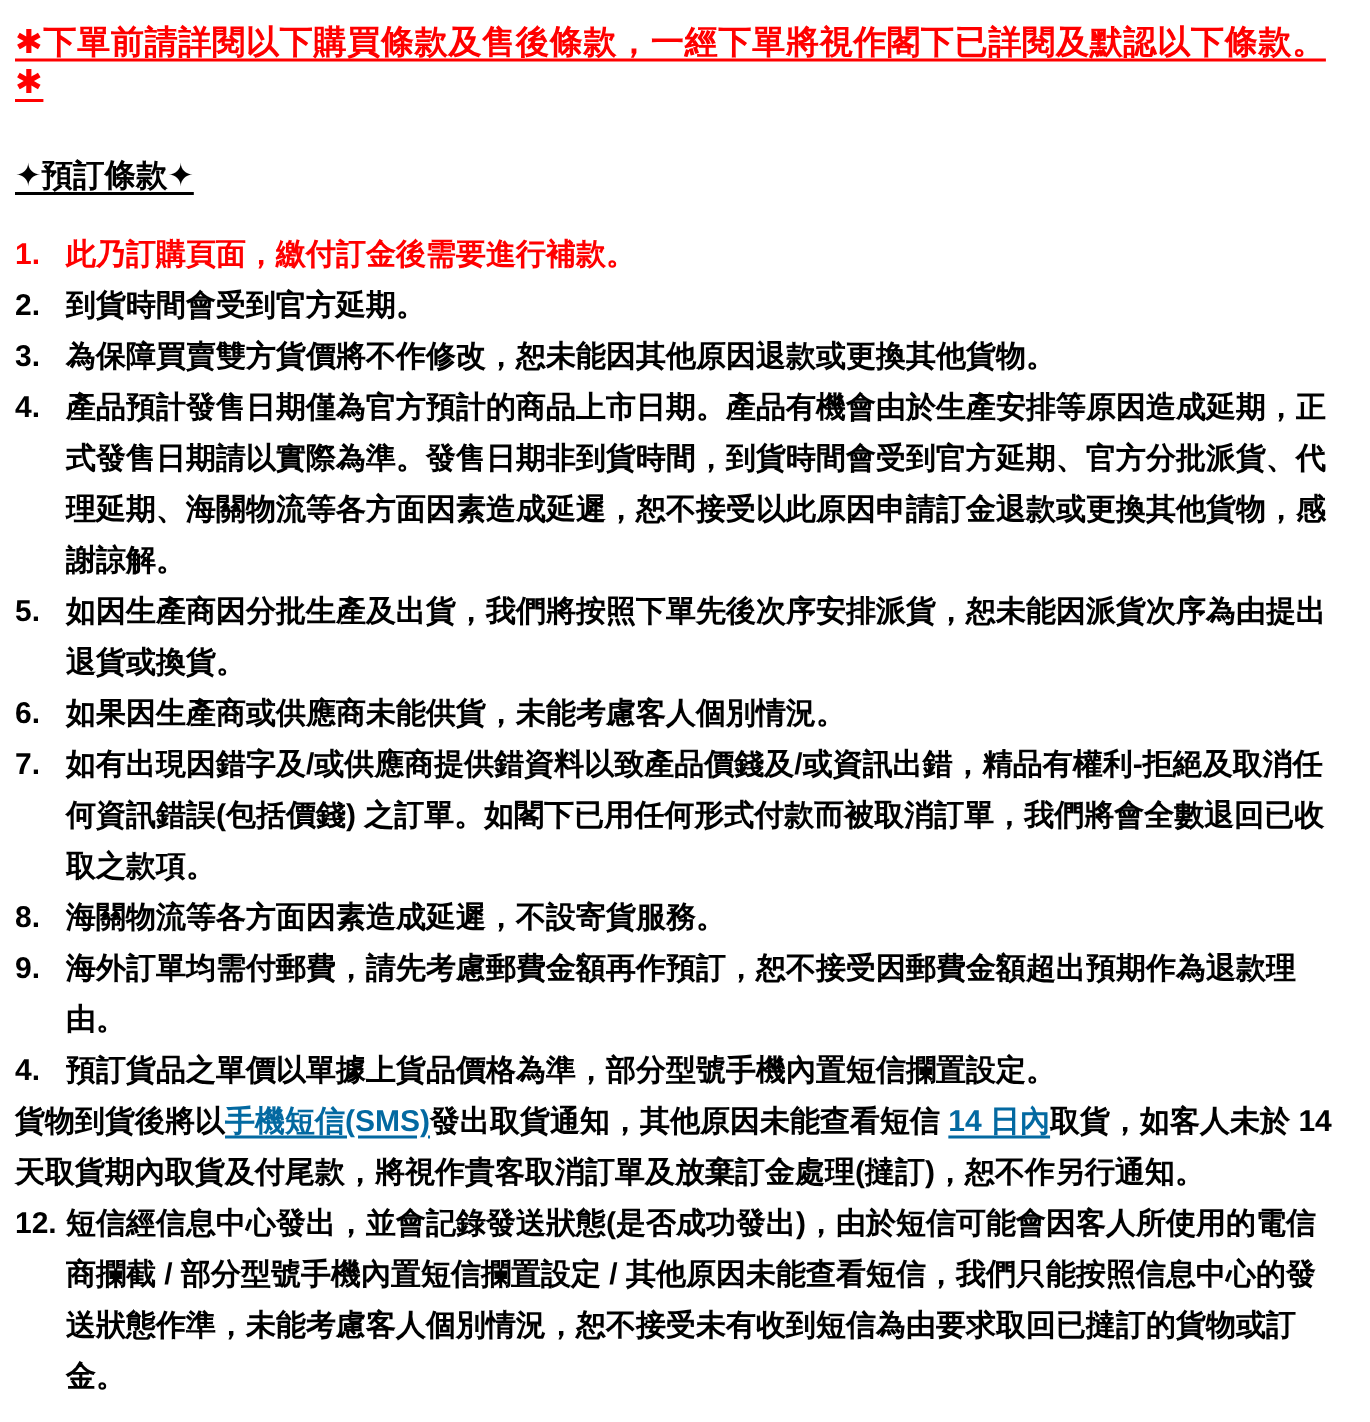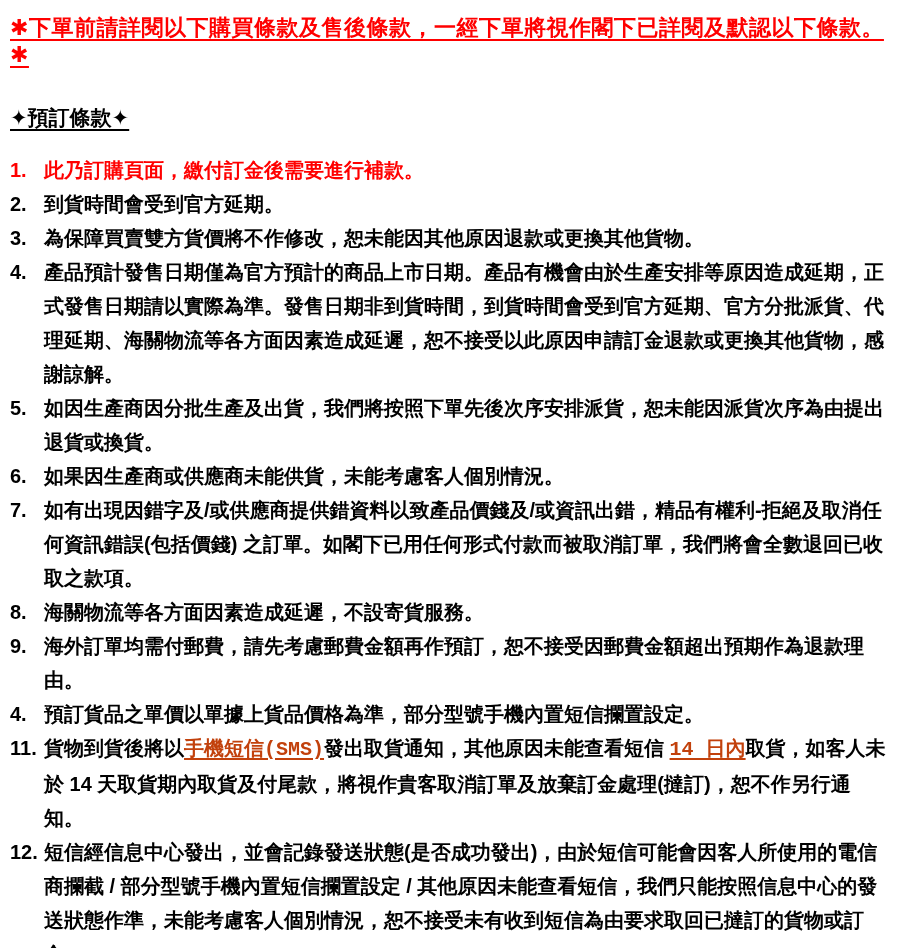--- a/index.html
+++ b/index.html
@@ -47,24 +47,23 @@
     line-height: 34px;
     color: #000000;
   }
   .term-item.red { color: #ff0000; }
   .term-num {
     flex: 0 0 34px;
     text-align: left;
   }
   .term-body { flex: 1; }
   .run-red-ul {
-    color: #c2410c;
+    color: #0369a1;
     text-decoration: underline;
     text-underline-offset: 3px;
-    font-family: Liberation Mono, monospace;
   }
 </style>
 </head>
 <body>
 
 <div class="page">
   <div class="notice">✱下單前請詳閱以下購買條款及售後條款，一經下單將視作閣下已詳閱及默認以下條款。✱</div>
 
   <div>
     <div class="section-title">✦預訂條款✦</div>
@@ -105,21 +104,20 @@
       </div>
       <div class="term-item">
         <span class="term-num">9.</span>
         <span class="term-body"><span>海外訂單均需付郵費，請先考慮郵費金額再作預訂，恕不接受因郵費金額超出預期作為退款理由。</span></span>
       </div>
       <div class="term-item">
         <span class="term-num">4.</span>
         <span class="term-body"><span>預訂貨品之單價以單據上貨品價格為準，部分型號手機內置短信攔置設定。</span></span>
       </div>
       <div class="term-item">
-        <span class="term-num">11.</span>
         <span class="term-body"><span>貨物到貨後將以</span><span class="run-red-ul">手機短信(SMS)</span><span>發出取貨通知，其他原因未能查看短信 </span><span class="run-red-ul">14 日內</span><span>取貨，如客人未於 14 天取貨期內取貨及付尾款，將視作貴客取消訂單及放棄訂金處理(撻訂)，恕不作另行通知。</span></span>
       </div>
       <div class="term-item">
         <span class="term-num">12.</span>
         <span class="term-body"><span>短信經信息中心發出，並會記錄發送狀態(是否成功發出)，由於短信可能會因客人所使用的電信商攔截 / 部分型號手機內置短信攔置設定 / 其他原因未能查看短信，我們只能按照信息中心的發送狀態作準，未能考慮客人個別情況，恕不接受未有收到短信為由要求取回已撻訂的貨物或訂金。</span></span>
       </div>
     </div>
 </div>
 
 </body></html>

